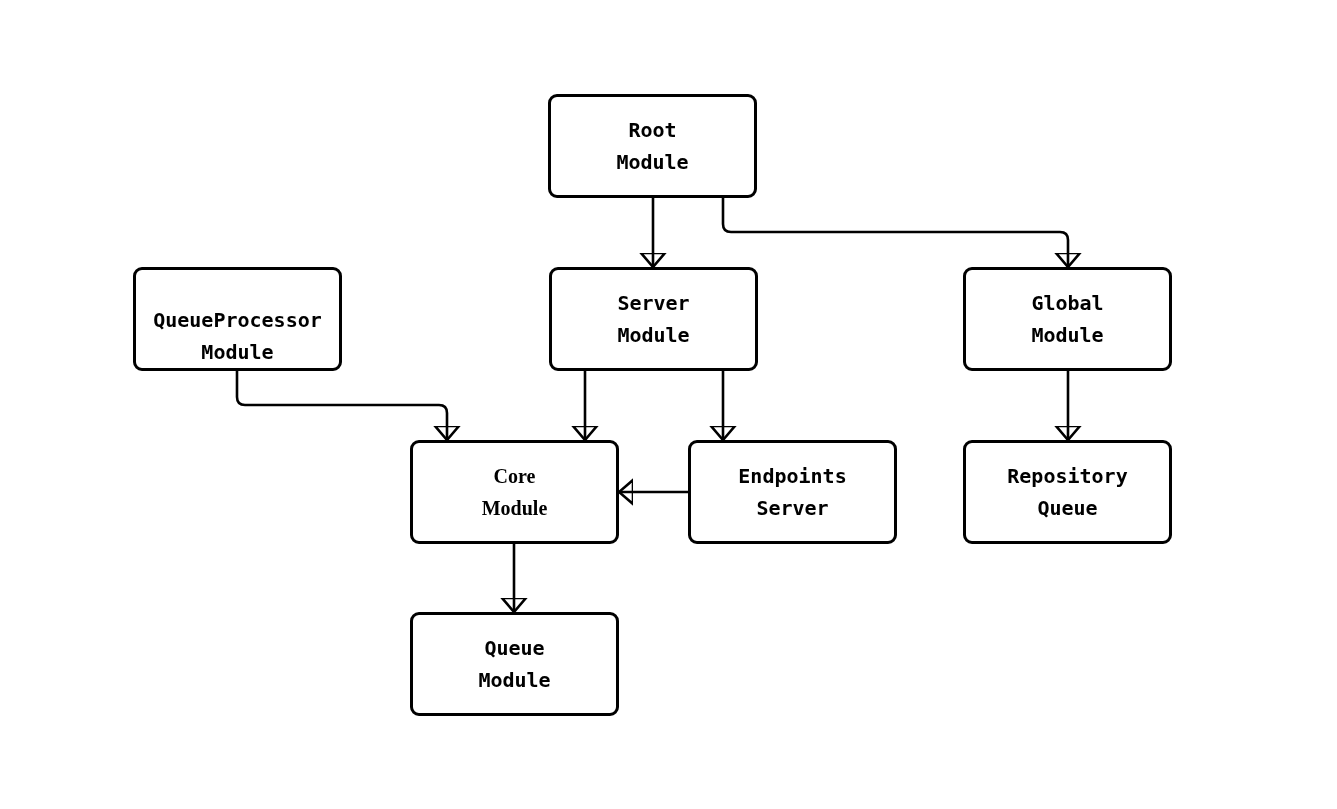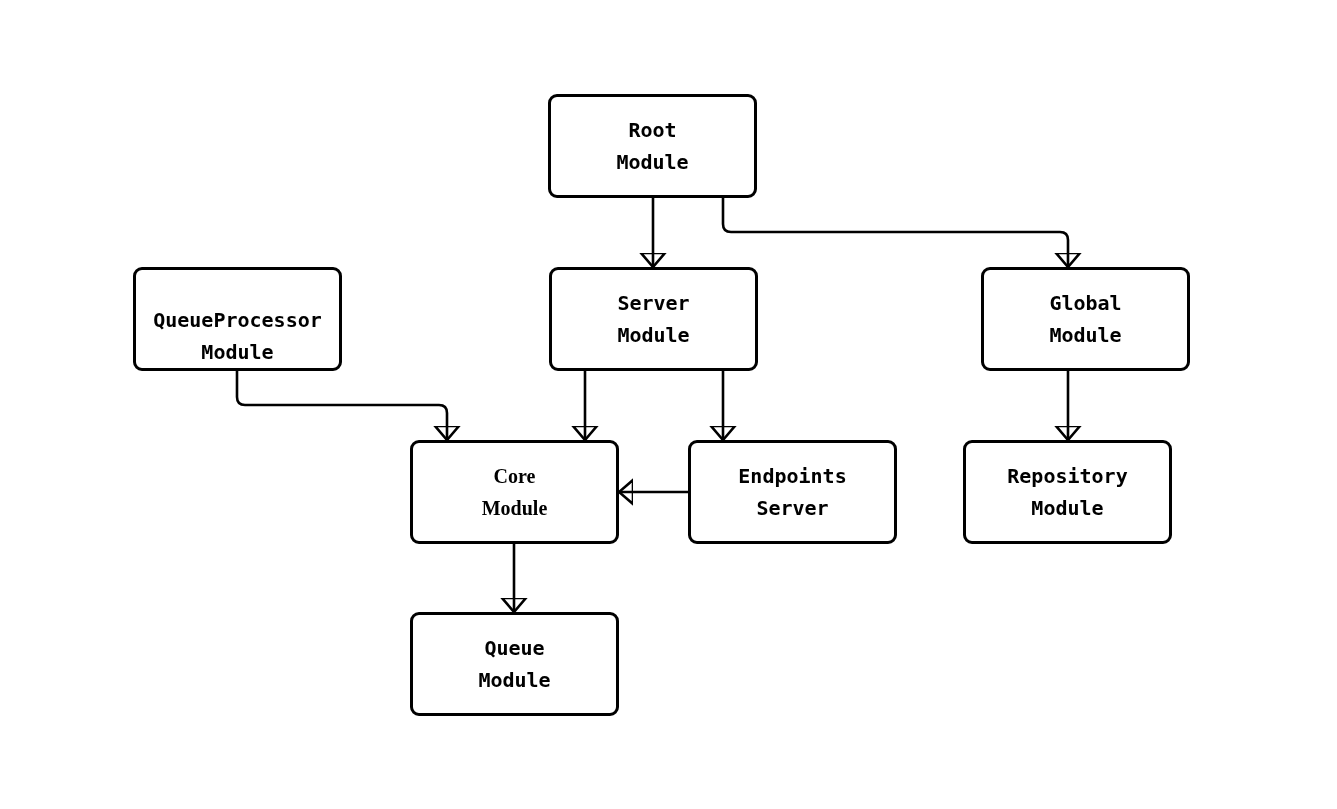--- a/index.html
+++ b/index.html
@@ -44,21 +44,21 @@
     font-size: 20px;
     font-weight: bold;
     line-height: 32px;
     color: #000000;
     white-space: pre-line;
   }
   
   .pos-root          { left: 548px;  top: 94px;  }
   .pos-queueproc     { left: 133px;  top: 267px; align-items: flex-end; }
   .pos-server        { left: 549px;  top: 267px; }
-  .pos-global        { left: 963px;  top: 267px; margin-left: 18px; }
+  .pos-global        { left: 963px;  top: 267px; }
   .pos-core          { left: 410px;  top: 440px; font-family: Liberation Serif, serif; }
   .pos-endpoints     { left: 688px;  top: 440px; }
   .pos-repository    { left: 963px;  top: 440px; }
   .pos-queue         { left: 410px;  top: 612px; }
 </style>
 </head>
 <body>
 
 <div class="canvas">
 
@@ -104,21 +104,21 @@
 Module</span>
   </div>
 
   <div class="node pos-endpoints">
     <span class="label">Endpoints
 Server</span>
   </div>
 
   <div class="node pos-repository">
     <span class="label">Repository
-Module</span>
+Queue</span>
   </div>
 
   <div class="node pos-queue">
     <span class="label">Queue
 Module</span>
   </div>
 
 </div>
 
 </body></html>

